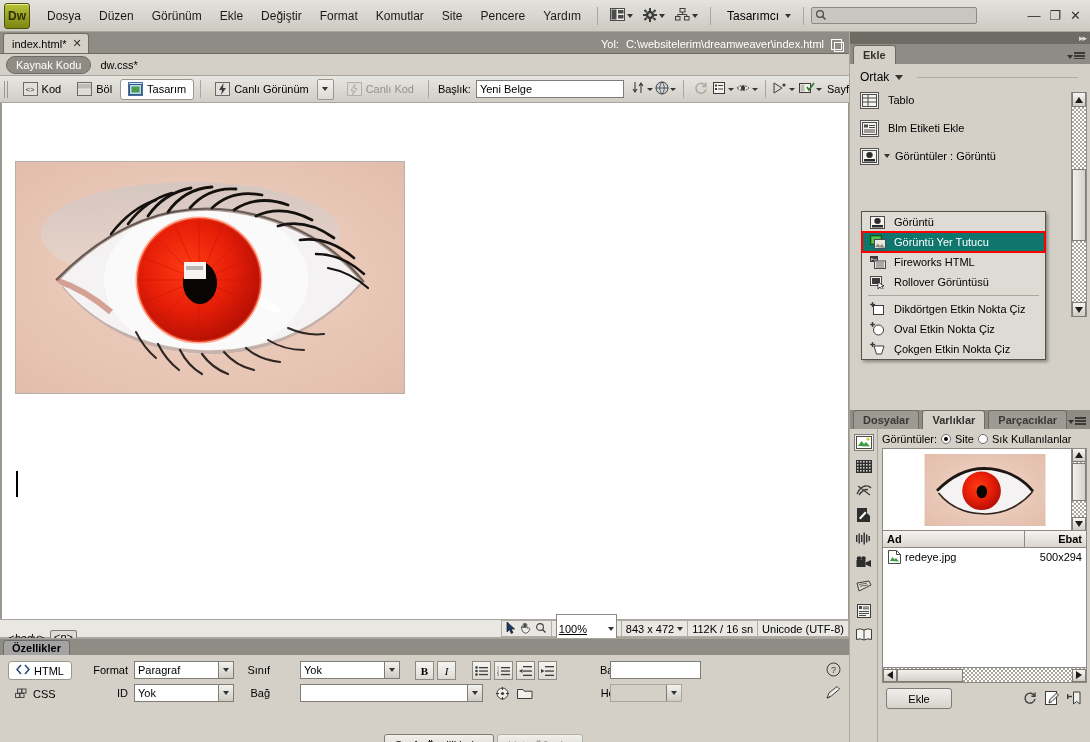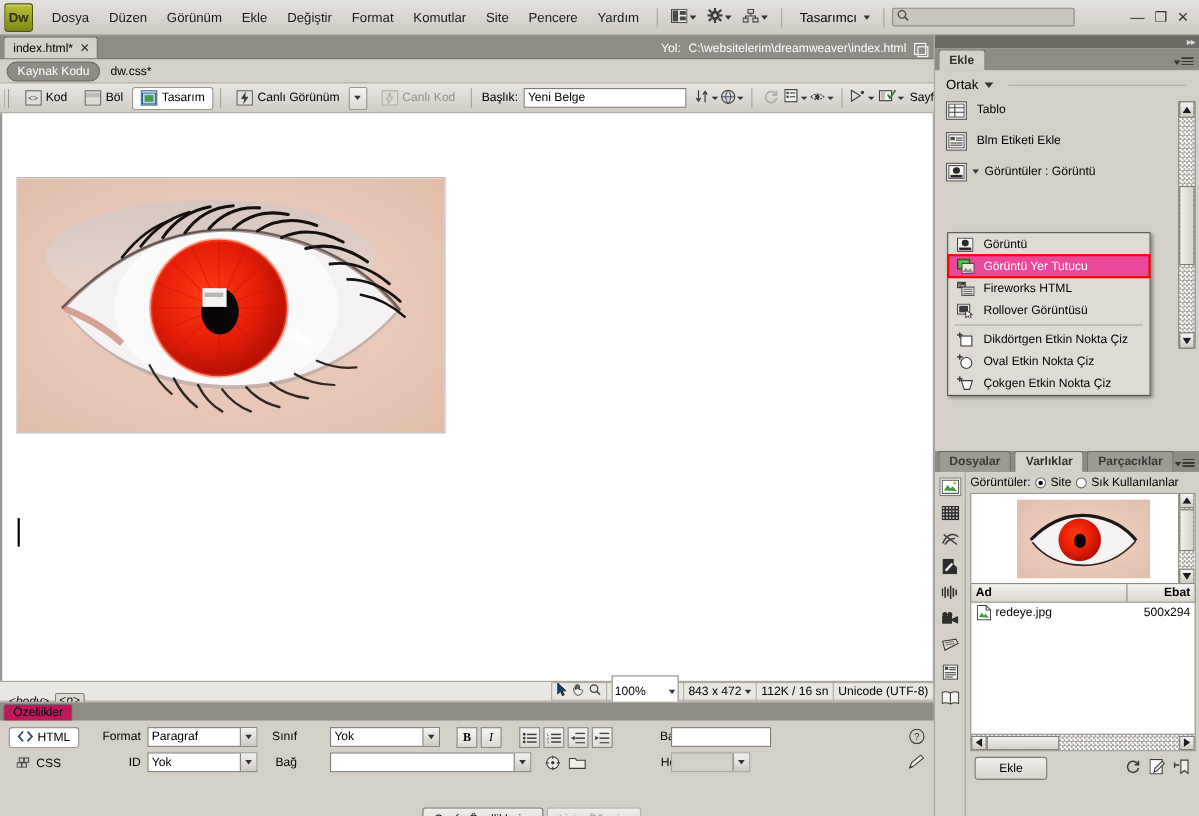--- a/index.html
+++ b/index.html
@@ -142,33 +142,33 @@
     display:flex; align-items:center; font-size:11px;
   }
   .tagsel {
     display:flex; align-items:flex-end; gap:2px; padding-left:5px; height:30px; flex:1;font-style:italic;
   }
   .tag { padding:0 3px; font-size:11px; }
   .tag.sel { border:1px solid #7f7c76; background:#dedbd4; border-radius:2px; }
   .sb-group { display:flex; align-items:center; border:1px solid #b0ada6; background:#e9e7e2; height:17px; }
   .sb-cell { padding:0 4px; border-left:1px solid #b0ada6; height:17px; display:flex; align-items:center; gap:3px; white-space:nowrap; }
   .sb-cell:first-child { border-left:none; }
-  .zoomsel { display:flex; align-items:center; gap:3px; border:1px solid #8d8a83; background:#fff; height:29px; padding:0 2px; }
+  .zoomsel { display:flex; align-items:center; gap:3px; border:1px solid #8d8a83; background:#fff; height:29px; padding:0 2px;text-decoration:underline; }
 
   
   .props {
     position:absolute; left:0; top:606px; width:849px; height:136px;
     background:#d4d0c8; border-top:1px solid #a9a69e;
   }
   .props-tabstrip {
     height:16px; background:#8f8c85; display:flex; align-items:flex-end;
   }
   .props-tab {
-    background:#be185d; border:1px solid #6e6b65; border-bottom:none;
-    border-radius:3px 3px 0 0; padding:1px 8px; font-size:11px; font-weight:normal;
+    background:#a3a3a3; border:1px solid #6e6b65; border-bottom:none;
+    border-radius:3px 3px 0 0; padding:1px 8px; font-size:11px; font-weight:bold;
     margin-left:3px; height:15px; line-height:12px;
   }
   .props-body { position:relative; height:120px; }
   .hm-btn {
     position:absolute; display:flex; align-items:center; gap:4px;
     height:19px; padding:0 7px; font-size:11px; cursor:default;
   }
   .hm-btn.on { background:#fff; border:1px solid #9a978f; border-radius:3px; }
   .p-lbl { position:absolute; font-size:11px; text-align:right; }
   .p-sel {
@@ -249,21 +249,21 @@
 
   
   .flyout {
     position:absolute; left:11px; top:147px; width:185px;
     background:#dedbd4; border:1px solid #55524d;
     box-shadow:2px 2px 3px rgba(0,0,0,.35); z-index:40;
   }
   .fly-item {
     display:flex; align-items:center; gap:8px; height:20px; padding-left:7px; font-size:11px;
   }
-  .fly-item.sel { background:#ec4899; color:#fff; }
+  .fly-item.sel { background:#0f766e; color:#fff; }
   .fly-item.sel.hl { outline:2px solid #ff0000; outline-offset:-1px; }
   .fly-ico { width:17px; height:15px; flex:0 0 auto; display:flex; align-items:center; justify-content:center; }
   .fly-sep { height:1px; background:#a9a69e; margin:3px 6px; }
 
   .ajax-box {
     position:absolute; left:11px; top:348px; width:200px; height:52px;
     background:#fff; border:1px solid #8d8a83; font-size:11px; padding:2px 4px; overflow:hidden;
   }
   .ajax-scroll {
     position:absolute; left:211px; top:348px; width:16px; height:52px;

